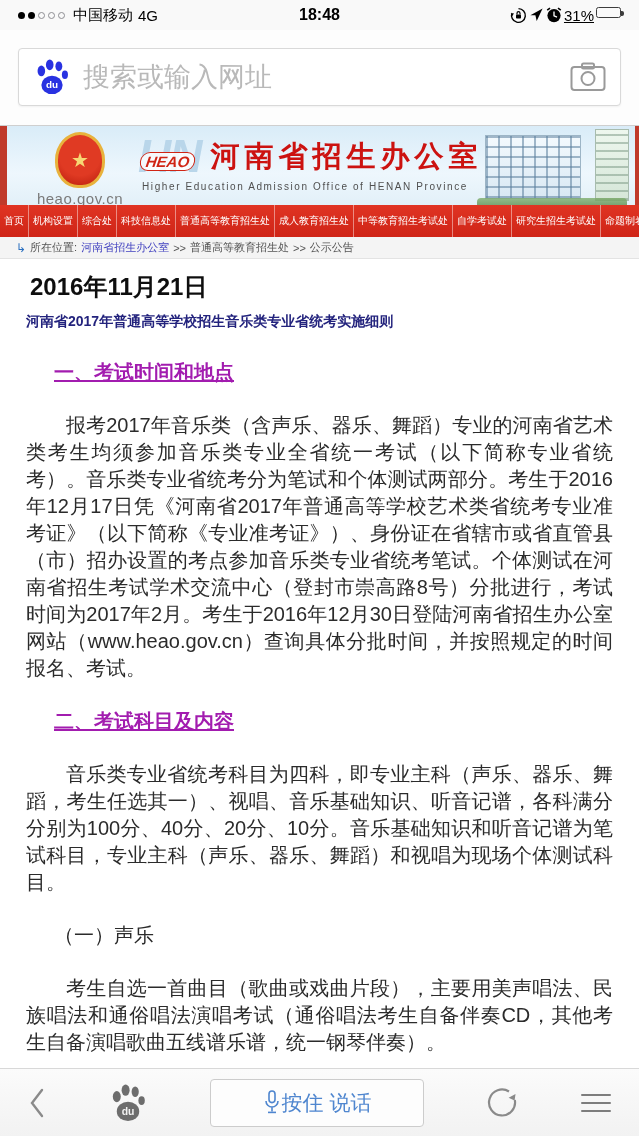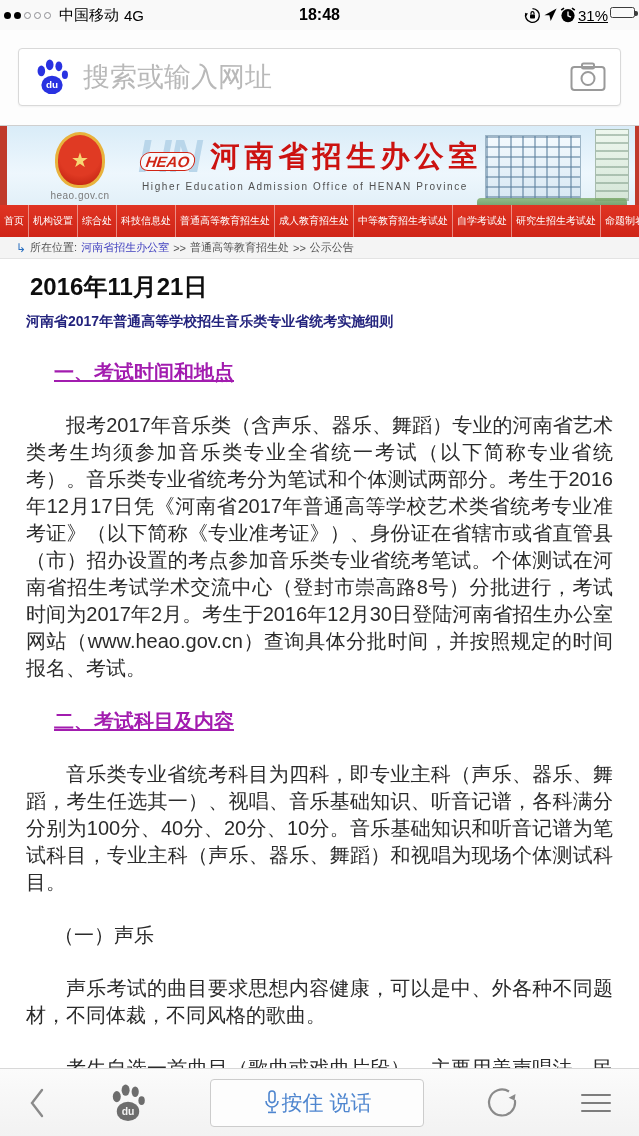--- a/index.html
+++ b/index.html
@@ -4,21 +4,21 @@
 <style>
   * { box-sizing: border-box; margin: 0; padding: 0; }
   html,body { width:639px; height:1136px; }
   body {
     font-family: "Liberation Sans", sans-serif;
     background:#fff; color:#222; position:relative; overflow:hidden;
   }
   
   .status-bar{
     height:30px; background:#f9f9f9; display:flex; align-items:center;
-    justify-content:space-between; padding:0 4px; font-size:15px; color:#000;
+    justify-content:space-between; padding:0 18px; font-size:15px; color:#000;
   }
   .sb-left{ display:flex; align-items:center; gap:5px; }
   .dots{ display:flex; gap:3px; margin-right:3px; }
   .dots i{ width:7px; height:7px; border-radius:50%; display:block; }
   .dots i.f{ background:#000; }
   .dots i.e{ background:transparent; border:1px solid #8e8e93; }
   .sb-time{ font-weight:bold; font-size:16px; position:absolute; left:0; right:0; text-align:center; pointer-events:none; }
   .sb-right{ display:flex; align-items:flex-start; gap:2px;text-decoration:underline; }
   .battery{ width:25px; height:11px; border:1px solid #3c3c3c; border-radius:2.5px; position:relative; padding:1px; }
   .battery .fill{ height:100%; width:31%; background:#000; border-radius:1px; }
@@ -37,21 +37,21 @@
     border-top:1px solid #cfcfcf;
   }
   .stripe{ position:absolute; top:0; bottom:0; width:7px; background:#c03a2b; }
   .stripe.left{ left:0; } .stripe.right{ right:0; width:4px; }
   .emblem-box{ position:absolute; left:30px; top:6px; width:100px; text-align:center; }
   .emblem{
     width:50px; height:56px; margin:0 auto; background:radial-gradient(circle at 50% 40%, #e03a23 55%, #b71c0c 100%);
     border:3px solid #e8b23c; border-radius:50% 50% 46% 46%;
     display:flex; align-items:center; justify-content:center; color:#f7d774; font-size:20px;
   }
-  .domain-label{ font-size:10px; color:#7a7a7a; margin-top:2px; letter-spacing:.5px; }
+  .domain-label{ font-size:15px; color:#7a7a7a; margin-top:2px; letter-spacing:.5px;text-decoration:underline; }
   .logo-box{ position:absolute; left:138px; top:10px; }
   .hn-row{ display:flex; align-items:flex-start; position:relative; height:42px; }
   .hn-acronym{ font-size:46px; line-height:40px; font-weight:bold; font-style:italic; color:#b9d6ea; letter-spacing:-2px; }
   .heao-badge{
     position:absolute; left:2px; top:16px; font-size:15px; font-weight:bold; font-style:italic;
     color:#d02515; background:rgba(255,255,255,.85); border:1px solid #d02515; border-radius:9px;
     padding:0 5px; transform:skewX(-8deg);
   }
   .site-title{ font-size:29px; font-weight:bold; color:#cc1210; letter-spacing:5px; display:inline-block; margin-left:10px; line-height:40px; vertical-align:top; }
   .site-subtitle{ font-size:10px; color:#4f4f4f; letter-spacing:1.6px; margin-top:3px; margin-left:4px; }
@@ -215,21 +215,20 @@
 </div>
 
 <div class="article">
   <div class="art-date">2016年11月21日</div>
   <div class="art-title">河南省2017年普通高等学校招生音乐类专业省统考实施细则</div>
   <h2>一、考试时间和地点</h2>
   <p>报考2017年音乐类（含声乐、器乐、舞蹈）专业的河南省艺术类考生均须参加音乐类专业全省统一考试（以下简称专业省统考）。音乐类专业省统考分为笔试和个体测试两部分。考生于2016年12月17日凭《河南省2017年普通高等学校艺术类省统考专业准考证》（以下简称《专业准考证》）、身份证在省辖市或省直管县（市）招办设置的考点参加音乐类专业省统考笔试。个体测试在河南省招生考试学术交流中心（登封市崇高路8号）分批进行，考试时间为2017年2月。考生于2016年12月30日登陆河南省招生办公室网站（www.heao.gov.cn）查询具体分批时间，并按照规定的时间报名、考试。</p>
   <h2>二、考试科目及内容</h2>
   <p>音乐类专业省统考科目为四科，即专业主科（声乐、器乐、舞蹈，考生任选其一）、视唱、音乐基础知识、听音记谱，各科满分分别为100分、40分、20分、10分。音乐基础知识和听音记谱为笔试科目，专业主科（声乐、器乐、舞蹈）和视唱为现场个体测试科目。</p>
   <div class="subhead">（一）声乐</div>
-  <p>声乐考试的曲目要求思想内容健康，可以是中、外各种不同题材，不同体裁，不同风格的歌曲。</p>
   <p>考生自选一首曲目（歌曲或戏曲片段），主要用美声唱法、民族唱法和通俗唱法演唱考试（通俗唱法考生自备伴奏CD，其他考生自备演唱歌曲五线谱乐谱，统一钢琴伴奏）。</p>
 </div>
 
 <div class="toolbar">
   <button class="tb-btn">
     <svg width="18" height="30" viewBox="0 0 18 30">
       <polyline points="14,2 4,15 14,28" fill="none" stroke="#8a8a8a" stroke-width="2.4" stroke-linecap="round"></polyline>
     </svg>
   </button>
   <button class="tb-btn">

